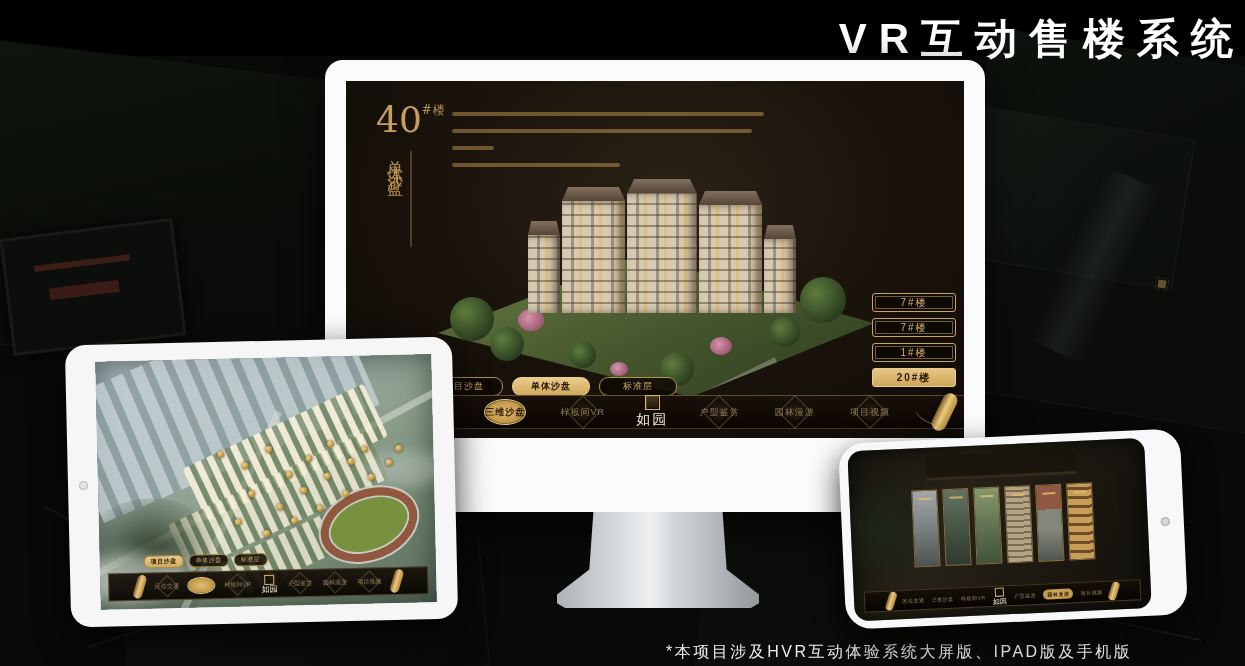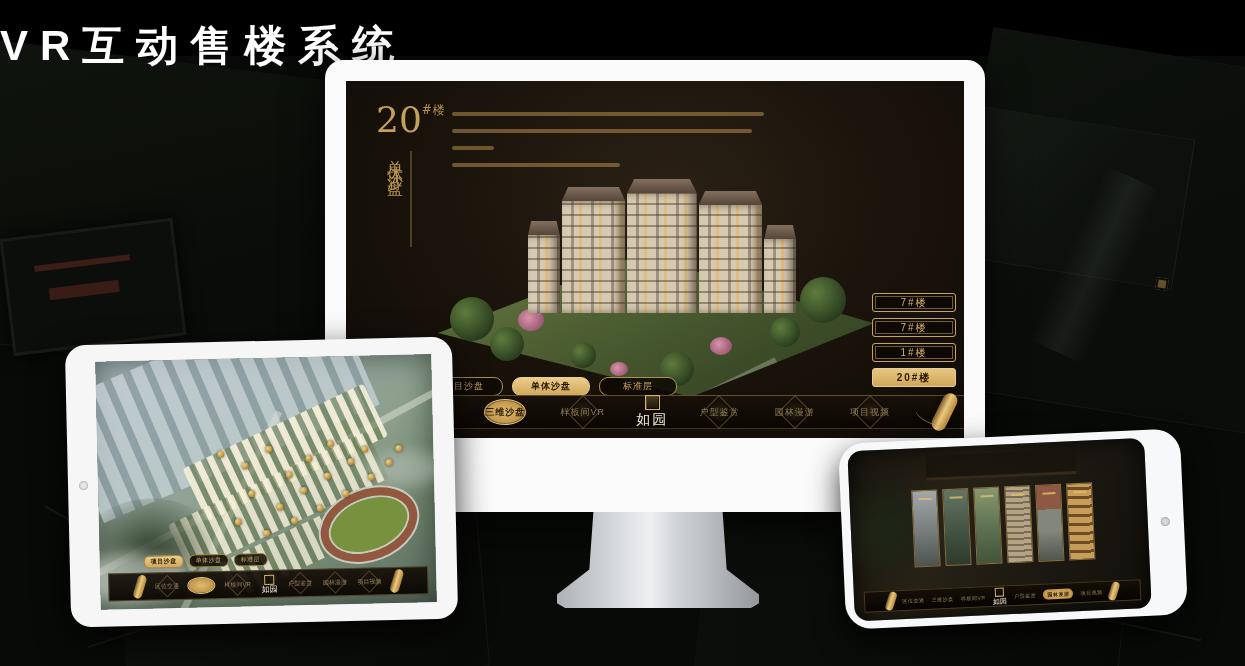--- a/index.html
+++ b/index.html
@@ -25,21 +25,21 @@
   .plaque .r1{position:absolute;left:28px;top:28px;width:96px;height:6px;background:rgba(150,60,40,.35);}
   .plaque .r2{position:absolute;left:40px;top:52px;width:70px;height:12px;background:rgba(170,60,45,.30);}
   .bg-grid-logo{position:absolute;left:1156px;top:278px;width:12px;height:12px;opacity:.45;transform:rotate(9deg);
           background:linear-gradient(#caa24d,#caa24d);
           box-shadow:inset 0 0 0 2px #070a07, inset 0 0 0 3px #caa24d;}
   .bg-road{position:absolute;height:2px;background:rgba(170,165,130,.10);}
   .br1{left:80px;top:600px;width:300px;transform:rotate(-18deg);}
   .br2{left:30px;top:560px;width:220px;transform:rotate(30deg);}
   .br3{right:40px;bottom:60px;width:340px;transform:rotate(12deg);}
   
-  .title{position:absolute;left:0;right:0;top:18px;text-align:left;color:#fff;
+  .title{position:absolute;left:0;right:0;top:11px;text-align:right;color:#fff;
          font-size:42px;font-weight:bold;letter-spacing:12px;}
   .footnote{position:absolute;left:666px;top:642px;color:#ededed;font-size:16px;letter-spacing:2.5px;white-space:nowrap;}
   
   .monitor{position:absolute;left:325px;top:60px;width:660px;height:452px;background:#fbfbfc;
            border-radius:18px;box-shadow:0 14px 40px rgba(0,0,0,.75);z-index:2;}
   .m-screen{position:absolute;left:21px;top:21px;width:618px;height:357px;overflow:hidden;
             background:radial-gradient(ellipse at 52% 32%,#2b2115 0%,#1b140c 48%,#0e0a06 100%);}
   .m-stand{position:absolute;left:232px;top:452px;width:202px;height:96px;z-index:-1;
            background:linear-gradient(90deg,#aeb2b6,#eef0f2 46%,#d3d6d9 58%,#94989d);
            clip-path:polygon(18% 0,82% 0,84% 60%,100% 86%,100% 95%,96% 100%,4% 100%,0 95%,0 86%,16% 60%);}
@@ -204,21 +204,21 @@
   <div class="bg-road br2"></div>
   <div class="bg-road br3"></div>
 
   <div class="title">VR互动售楼系统</div>
 
   <div class="monitor">
     <div class="m-stand"></div>
     <div class="m-screen">
 
       <div class="h-num">
-        <span>20</span><span class="h-suf">#楼</span>
+        <span>40</span><span class="h-suf">#楼</span>
       </div>
       <div class="h-vert">单体沙盘</div>
       <div class="h-vline"></div>
 
       <div class="d-line dl1"></div>
       <div class="d-line dl2"></div>
       <div class="d-line dl3"></div>
       <div class="d-line dl4"></div>
 
       <div class="scene">
@@ -370,13 +370,14 @@
           <div>如园</div>
         </div>
         <div class="p-emblem">户型鉴赏</div>
         <div class="p-emblem active">园林漫游</div>
         <div class="p-emblem">项目视频</div>
         <div class="p-scroll"></div>
       </div>
     </div>
   </div>
 
+  <div class="footnote">*本项目涉及HVR互动体验系统大屏版、IPAD版及手机版</div>
 </div>
 
 </body></html>

